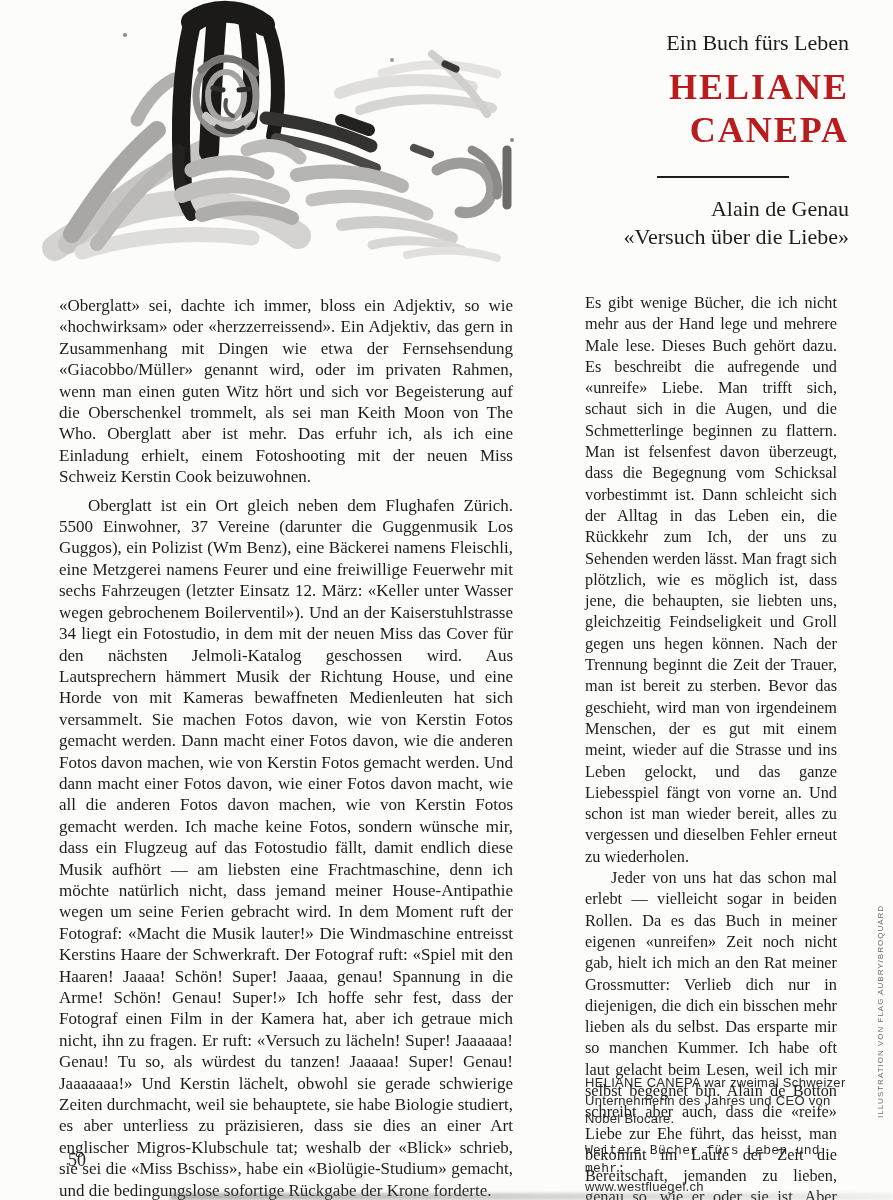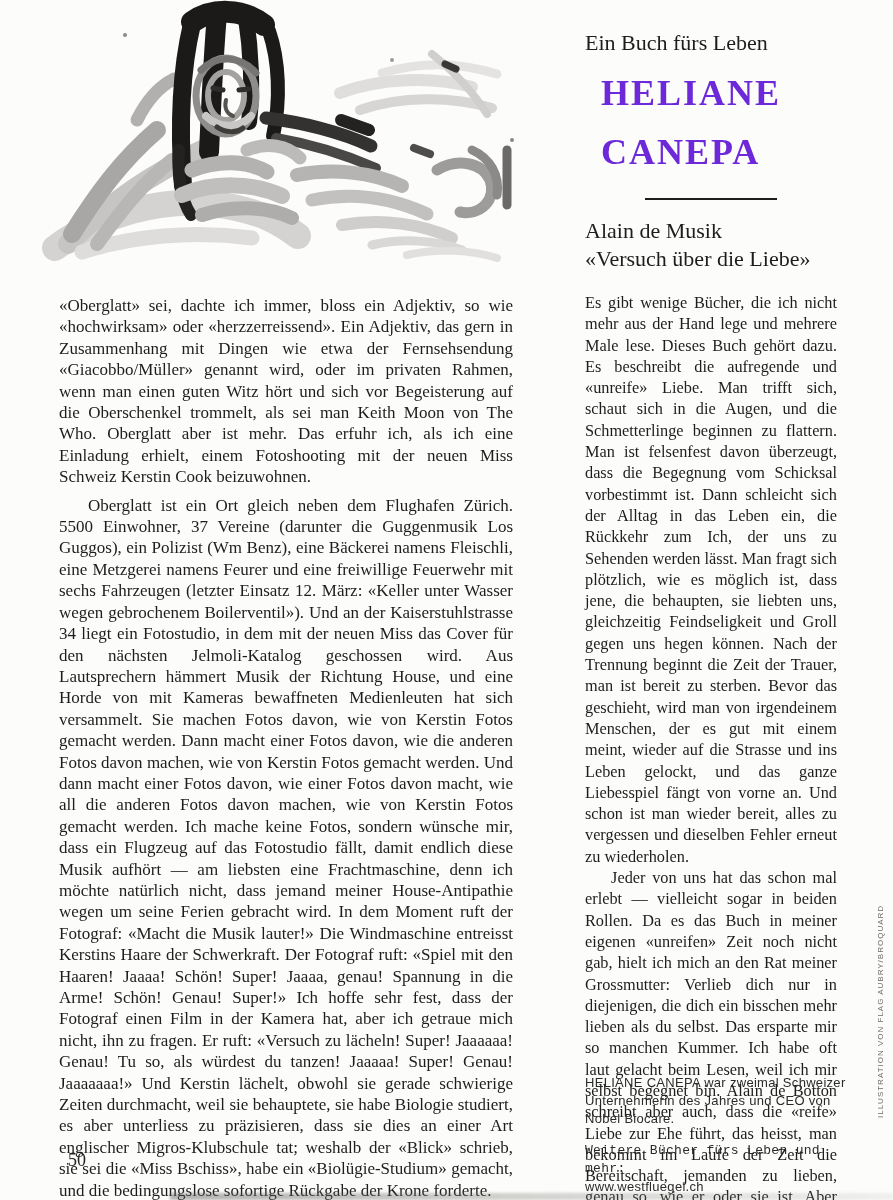--- a/index.html
+++ b/index.html
@@ -20,23 +20,23 @@
     color:#171614;
   }
   .left-body{
     position:absolute;left:52px;top:288px;width:468px;
     font-size:17px;line-height:21.4px;text-align:justify;
   }
   .left-body p{margin:7px;}
   .left-body p + p{text-indent:1.7em;}
 
   
-  .right-col{position:absolute;left:585px;top:30px;width:252px;text-align:left;}
+  .right-col{position:absolute;left:597px;top:30px;width:252px;text-align:right;}
   .kicker{font-size:22px;margin:0 0 10px 0;}
-  .person-name{font-size:36px;font-weight:bold;letter-spacing:2px;line-height:43px;margin:16px;color:#6d28d9;}
+  .person-name{font-size:36px;font-weight:bold;letter-spacing:2px;line-height:43px;margin:0;color:#b91c1c;}
   .rule{width:132px;height:2px;background:#1e1d1b;border:0;margin:24px auto 18px auto;}
   .book-author{font-size:22px;margin:0;}
   .book-title{font-size:22px;margin:2px 0 0 0;font-family:Liberation Serif, serif;}
 
   .right-body{
     position:absolute;left:585px;top:292px;width:252px;
     font-size:16.3px;line-height:21.3px;text-align:justify;
   }
   .right-body p{margin:0;}
   .right-body p + p{text-indent:1.6em;}
@@ -146,21 +146,21 @@
     <p>«Oberglatt» sei, dachte ich immer, bloss ein Adjektiv, so wie «hochwirksam» oder «herzzerreissend». Ein Adjektiv, das gern in Zusammenhang mit Dingen wie etwa der Fernsehsendung «Giacobbo/Müller» genannt wird, oder im privaten Rahmen, wenn man einen guten Witz hört und sich vor Begeisterung auf die Oberschenkel trommelt, als sei man Keith Moon von The Who. Oberglatt aber ist mehr. Das erfuhr ich, als ich eine Einladung erhielt, einem Fotoshooting mit der neuen Miss Schweiz Kerstin Cook beizuwohnen.</p>
     <p>Oberglatt ist ein Ort gleich neben dem Flughafen Zürich. 5500 Einwohner, 37 Vereine (darunter die Guggenmusik Los Guggos), ein Polizist (Wm Benz), eine Bäckerei namens Fleischli, eine Metzgerei namens Feurer und eine freiwillige Feuerwehr mit sechs Fahrzeugen (letzter Einsatz 12. März: «Keller unter Wasser wegen gebrochenem Boilerventil»). Und an der Kaiserstuhlstrasse 34 liegt ein Fotostudio, in dem mit der neuen Miss das Cover für den nächsten Jelmoli-Katalog geschossen wird. Aus Lautsprechern hämmert Musik der Richtung House, und eine Horde von mit Kameras bewaffneten Medienleuten hat sich versammelt. Sie machen Fotos davon, wie von Kerstin Fotos gemacht werden. Dann macht einer Fotos davon, wie die anderen Fotos davon machen, wie von Kerstin Fotos gemacht werden. Und dann macht einer Fotos davon, wie einer Fotos davon macht, wie all die anderen Fotos davon machen, wie von Kerstin Fotos gemacht werden. Ich mache keine Fotos, sondern wünsche mir, dass ein Flugzeug auf das Fotostudio fällt, damit endlich diese Musik aufhört — am liebsten eine Frachtmaschine, denn ich möchte natürlich nicht, dass jemand meiner House-Antipathie wegen um seine Ferien gebracht wird. In dem Moment ruft der Fotograf: «Macht die Musik lauter!» Die Windmaschine entreisst Kerstins Haare der Schwerkraft. Der Fotograf ruft: «Spiel mit den Haaren! Jaaaa! Schön! Super! Jaaaa, genau! Spannung in die Arme! Schön! Genau! Super!» Ich hoffe sehr fest, dass der Fotograf einen Film in der Kamera hat, aber ich getraue mich nicht, ihn zu fragen. Er ruft: «Versuch zu lächeln! Super! Jaaaaaa! Genau! Tu so, als würdest du tanzen! Jaaaaa! Super! Genau! Jaaaaaaa!» Und Kerstin lächelt, obwohl sie gerade schwierige Zeiten durchmacht, weil sie behauptete, sie habe Biologie studiert, es aber unterliess zu präzisieren, dass sie dies an einer Art englischer Migros-Klubschule tat; weshalb der «Blick» schrieb, sie sei die «Miss Bschiss», habe ein «Biolügie-Studium» gemacht, und die bedingungslose sofortige Rückgabe der Krone forderte.</p>
     <p>Dies alles aber ist überhaupt nicht erstaunlich. Erstaunlich ist, dass es den Jelmoli-Katalog noch gibt. Zwanzig Jahre hatte ich keinen mehr in der Hand. Aber als ich ihn durchblättere, kommt mir alles wieder in den Sinn. Der Jelmoli-Katalog war meine erste Begegnung als Bub mit dem inszenierten Körper der Frau. Die Seiten mit Bikini-Mode, Büstenhalter, Hosenkorsetts mit Formbügeln, Spaghetti-Tops und Strings: Ich schnitt die Bilder, so fein säuberlich, wie es meine wurstigen Bubenfinger zuliessen, mit einer Schere aus und leimte sie in ein Heft mit gehäuselten Seiten. Ich sah mir dieses Heft oft an, damals, und ich wusste nicht, was davon zu halten war, aber ich ahnte, dass diese gewaltige Anziehungskraft mir noch viele Probleme bescheren würde, die alles andere werden würden als oberglatt.</p>
   </div>
 
   <div class="right-col">
     <p class="kicker">Ein Buch fürs Leben</p>
     <p class="person-name">HELIANE</p>
     <p class="person-name">CANEPA</p>
     <hr class="rule">
-    <p class="book-author">Alain de Musik</p>
+    <p class="book-author">Alain de Genau</p>
     <p class="book-title">«Versuch über die Liebe»</p>
   </div>
 
   <div class="right-body">
     <p>Es gibt wenige Bücher, die ich nicht mehr aus der Hand lege und mehrere Male lese. Dieses Buch gehört dazu. Es beschreibt die aufregende und «unreife» Liebe. Man trifft sich, schaut sich in die Augen, und die Schmetterlinge beginnen zu flattern. Man ist felsenfest davon überzeugt, dass die Begegnung vom Schicksal vorbestimmt ist. Dann schleicht sich der Alltag in das Leben ein, die Rückkehr zum Ich, der uns zu Sehenden werden lässt. Man fragt sich plötzlich, wie es möglich ist, dass jene, die behaupten, sie liebten uns, gleichzeitig Feindseligkeit und Groll gegen uns hegen können. Nach der Trennung beginnt die Zeit der Trauer, man ist bereit zu sterben. Bevor das geschieht, wird man von irgendeinem Menschen, der es gut mit einem meint, wieder auf die Strasse und ins Leben gelockt, und das ganze Liebesspiel fängt von vorne an. Und schon ist man wieder bereit, alles zu vergessen und dieselben Fehler erneut zu wiederholen.</p>
     <p>Jeder von uns hat das schon mal erlebt — vielleicht sogar in beiden Rollen. Da es das Buch in meiner eigenen «unreifen» Zeit noch nicht gab, hielt ich mich an den Rat meiner Grossmutter: Verlieb dich nur in diejenigen, die dich ein bisschen mehr lieben als du selbst. Das ersparte mir so manchen Kummer. Ich habe oft laut gelacht beim Lesen, weil ich mir selbst begegnet bin. Alain de Botton schreibt aber auch, dass die «reife» Liebe zur Ehe führt, das heisst, man bekommt im Laufe der Zeit die Bereitschaft, jemanden zu lieben, genau so, wie er oder sie ist. Aber gefeit sind wir gegen die «unreife» Liebe nie, und das ist gut so.</p>
   </div>
 
   <div class="bio">
     <p>HELIANE CANEPA war zweimal Schweizer Unternehmerin des Jahres und CEO von Nobel Biocare.</p>

